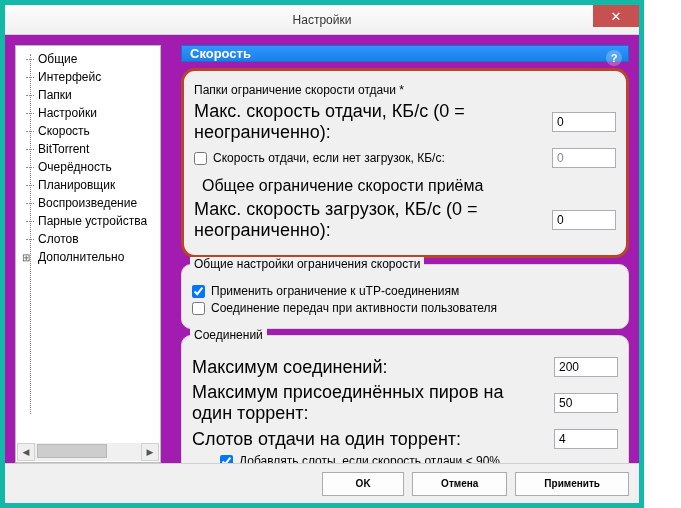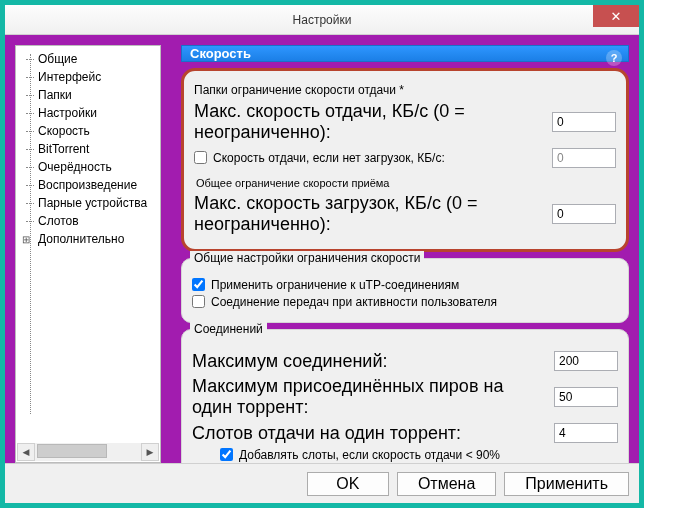--- a/index.html
+++ b/index.html
@@ -186,53 +186,54 @@
     padding: 1px 4px;
     font-size: 12px;
     background: #fff;
   }
   .row input[type=text][disabled] {
     color: #888;
     background: #fff;
   }
   .check {
     display: flex;
-    align-items: flex-start;
+    align-items: flex-end;
     gap: 6px;
     margin: 3px 0;
     font-size: 12px;
   }
   .check input[type=checkbox] {
     width: 13px; height: 13px;
   }
   .separator-legend {
-    margin: 8px 0 4px 2px;
-    font-size: 11px;
+    margin: 8px 0 4px 8px;
+    font-size: 16px;
   }
 
   .footer {
     position: absolute;
     left: 0; right: 0; bottom: 0;
     height: 40px;
     border-top: 1px solid #d0d0d0;
     display: flex;
     align-items: center;
     justify-content: flex-end;
     gap: 8px;
     padding: 0 10px;
     background: #f0f0f0;
   }
   .btn {
     min-width: 82px;
     height: 24px;
     background: #fdfdfd;
     border: 1px solid #acacac;
-    font-size: 16px;
+    font-size: 10px;
     cursor: pointer;
-    padding: 0 20px;
+    padding: 0 28px;
+    font-weight: bold;
   }
 </style>
 </head>
 <body>
 
 <div class="window">
   <div class="titlebar">
     <span class="title">Настройки</span>
     <div class="close-btn">
       <span>✕</span>
@@ -243,20 +244,21 @@
     <div class="sidebar">
       <div class="tree-line"></div>
       <div class="tree">
         <div class="tree-item">Общие</div>
         <div class="tree-item">Интерфейс</div>
         <div class="tree-item">Папки</div>
         <div class="tree-item">Настройки</div>
         <div class="tree-item">Скорость</div>
         <div class="tree-item">BitTorrent</div>
         <div class="tree-item">Очерёдность</div>
+        <div class="tree-item">Планировщик</div>
         <div class="tree-item">Воспроизведение</div>
         <div class="tree-item">Парные устройства</div>
         <div class="tree-item">Слотов</div>
         <div class="tree-item expander">Дополнительно</div>
       </div>
       <div class="hscroll">
         <div class="arrow">◀</div>
         <div class="track">
           <div class="thumb"></div>
         </div>

